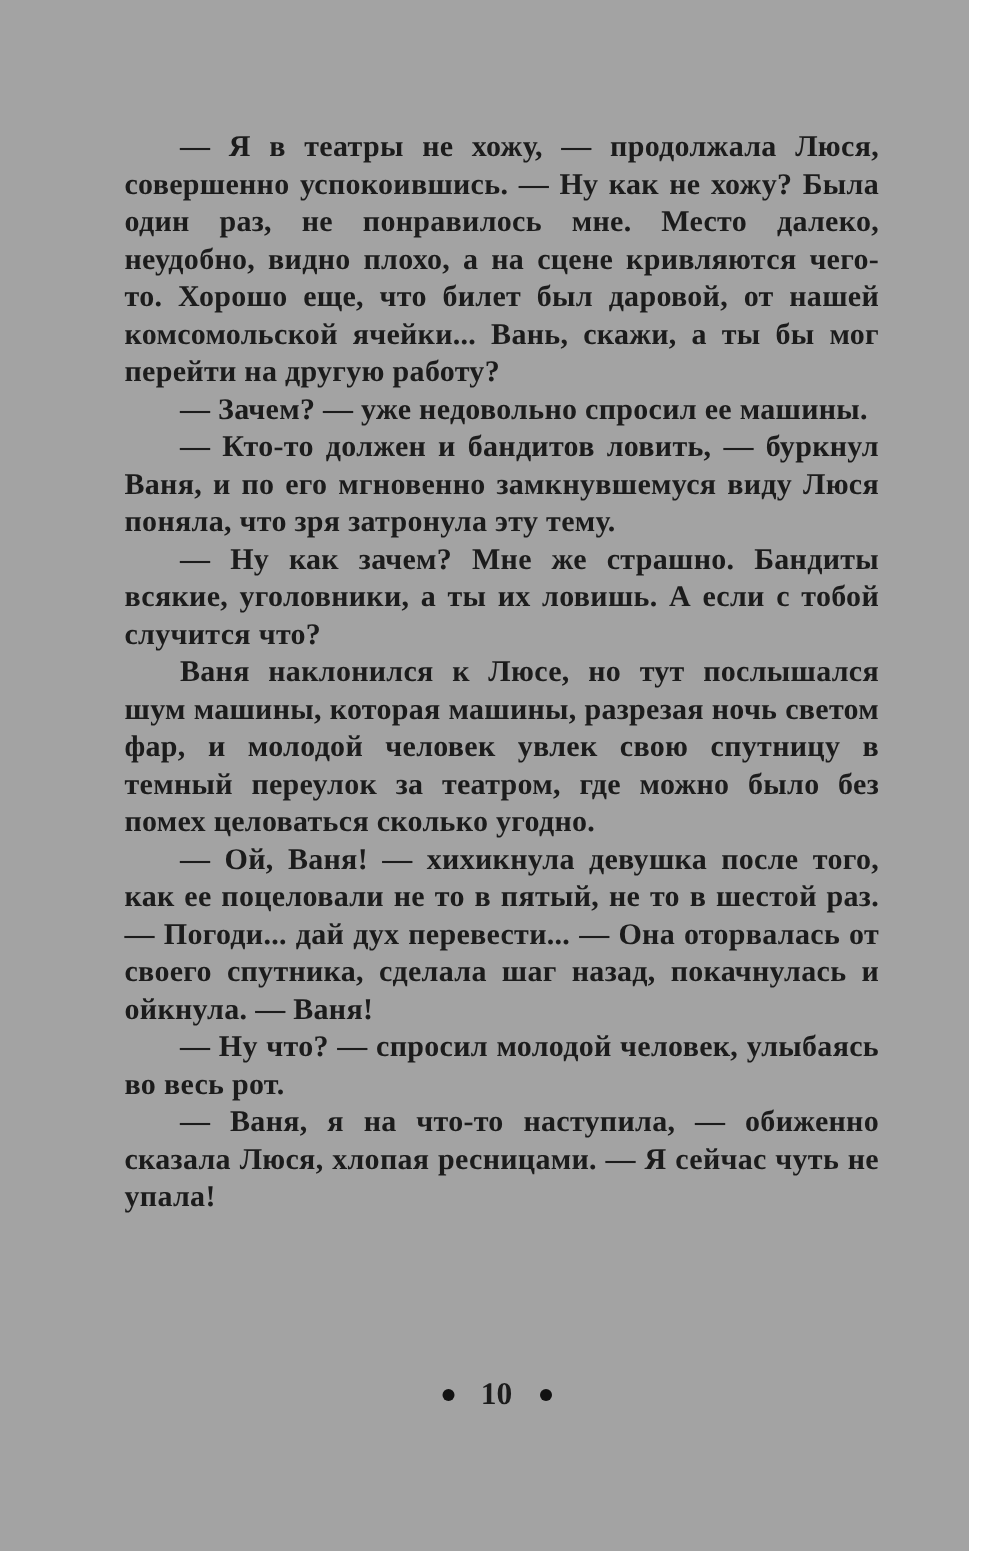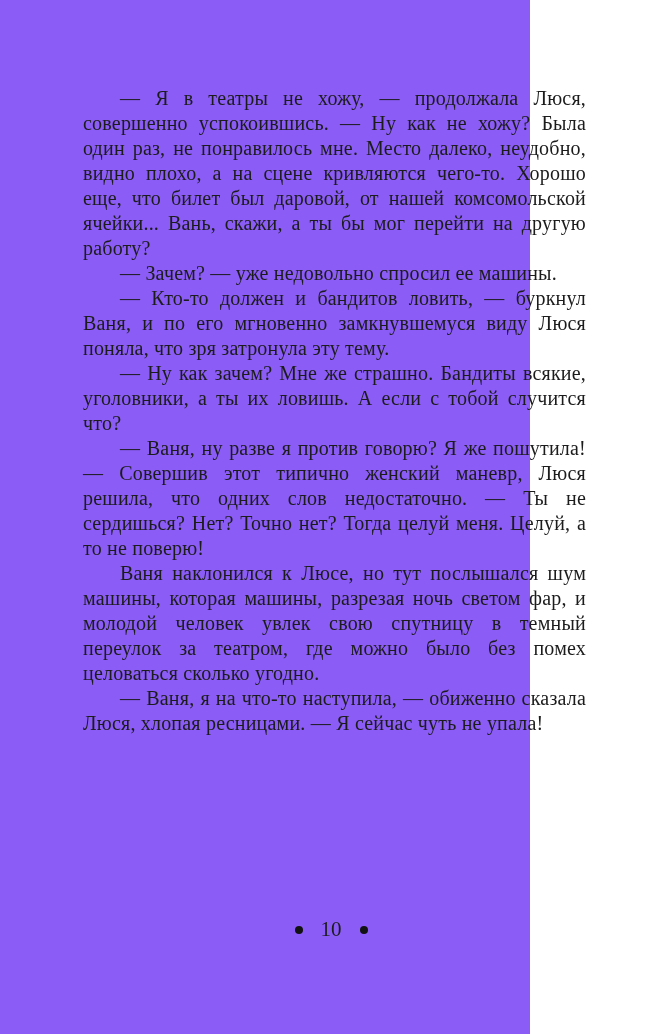--- a/index.html
+++ b/index.html
@@ -9,24 +9,25 @@
   }
   body {
     width: 662px;
     height: 1034px;
     position: relative;
     overflow: hidden;
     font-family: "Liberation Serif", "DejaVu Serif", serif;
     color: #1c1c1c;
   }
   .page {
-    width: 530px;
+    width: 646px;
     height: 1034px;
-    background: #8b5cf6;
+    background: #a3a3a3;
     position: relative;
+    font-weight: bold;
   }
   .text-block {
     position: absolute;
     left: 83px;
     top: 86px;
     width: 503px;
     text-align: justify;
     font-size: 20px;
     line-height: 25px;
     letter-spacing: 0.2px;
@@ -64,22 +65,23 @@
 </head>
 <body>
 
 <div class="page">
 
   <div class="text-block">
     <p>— Я в театры не хожу, — продолжала Люся, совершенно успокоившись. — Ну как не хожу? Была один раз, не понравилось мне. Место далеко, неудобно, видно плохо, а на сцене кривляются чего-то. Хорошо еще, что билет был даровой, от нашей комсомольской ячейки... Вань, скажи, а ты бы мог перейти на другую работу?</p>
     <p>— Зачем? — уже недовольно спросил ее машины.</p>
     <p>— Кто-то должен и бандитов ловить, — буркнул Ваня, и по его мгновенно замкнувшемуся виду Люся поняла, что зря затронула эту тему.</p>
     <p>— Ну как зачем? Мне же страшно. Бандиты всякие, уголовники, а ты их ловишь. А если с тобой случится что?</p>
-    <p>— Ваня, ну разве я против говорю? Я же пошутила! — Совершив этот типично женский маневр, Люся решила, что одних слов недостаточно. — Ты не сердишься? Нет? Точно нет? Тогда целуй меня. Целуй, а то не поверю!</p>
     <p>Ваня наклонился к Люсе, но тут послышался шум машины, которая машины, разрезая ночь светом фар, и молодой человек увлек свою спутницу в темный переулок за театром, где можно было без помех целоваться сколько угодно.</p>
+    <p>— Ой, Ваня! — хихикнула девушка после того, как ее поцеловали не то в пятый, не то в шестой раз. — Погоди... дай дух перевести... — Она оторвалась от своего спутника, сделала шаг назад, покачнулась и ойкнула. — Ваня!</p>
+    <p>— Ну что? — спросил молодой человек, улыбаясь во весь рот.</p>
     <p>— Ваня, я на что-то наступила, — обиженно сказала Люся, хлопая ресницами. — Я сейчас чуть не упала!</p>
   </div>
 
   <div class="footer">
     <span class="dot"></span>
     <span class="page-number">10</span>
     <span class="dot"></span>
   </div>
 
 </div>

